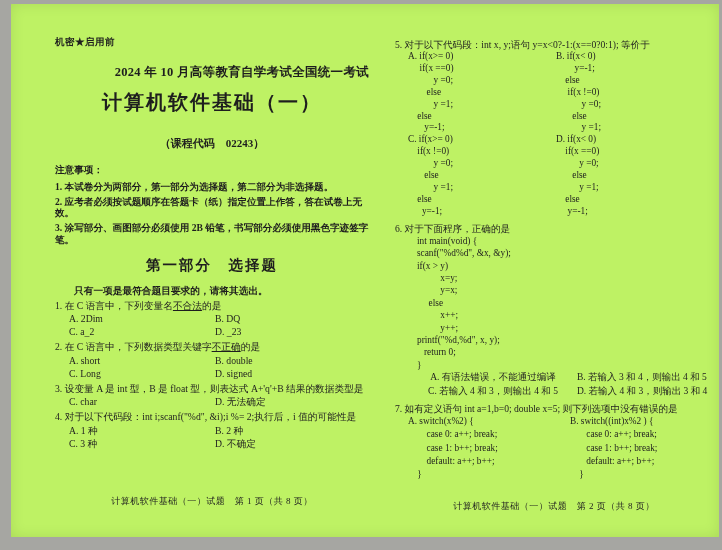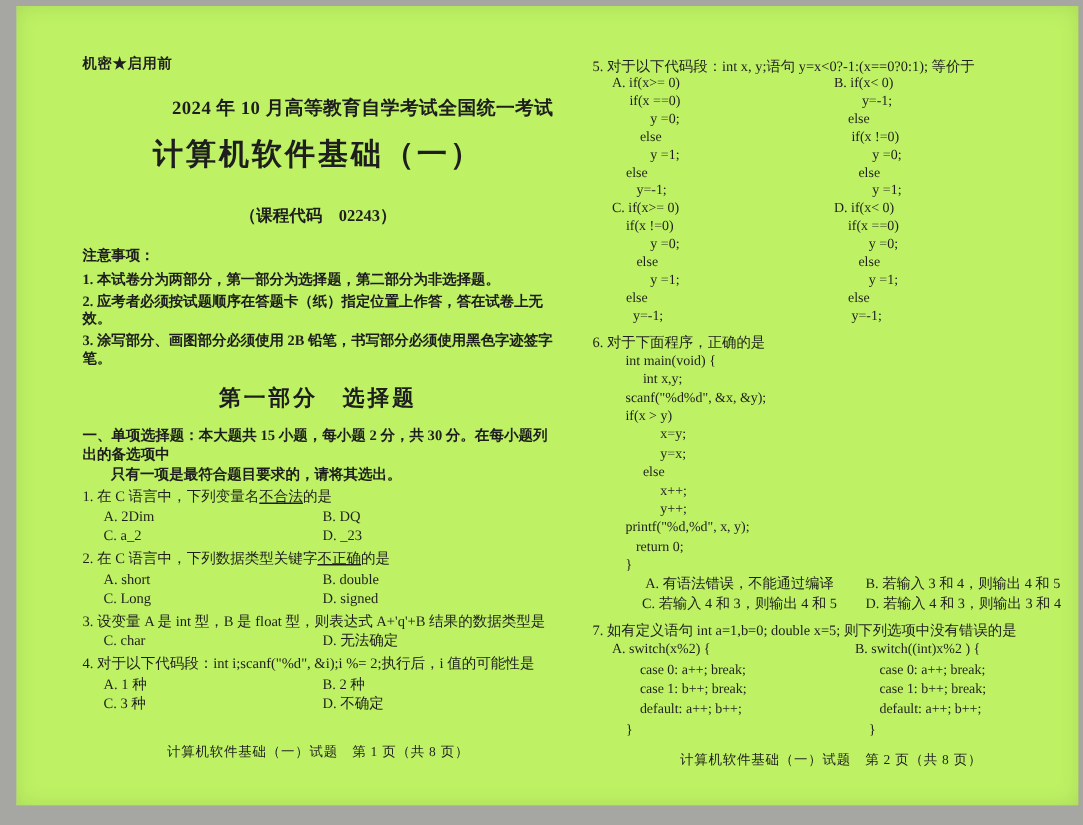--- a/index.html
+++ b/index.html
@@ -74,21 +74,20 @@
     <div class="notices">
       <div class="nt">注意事项：</div>
       <div class="ni">1. 本试卷分为两部分，第一部分为选择题，第二部分为非选择题。</div>
       <div class="ni">2. 应考者必须按试题顺序在答题卡（纸）指定位置上作答，答在试卷上无效。</div>
       <div class="ni">3. 涂写部分、画图部分必须使用 2B 铅笔，书写部分必须使用黑色字迹签字笔。</div>
     </div>
 
     <div class="part-heading">第一部分　选择题</div>
 
     <div class="intro">
-      <div>一、单项选择题：本大题共 15 小题，每小题 2 分，共 30 分。在每小题列出的备选项中</div>
       <div class="l2">只有一项是最符合题目要求的，请将其选出。</div>
     </div>
 
     <div class="q">
       <div class="stem"><span>1. 在 C 语言中，下列变量名</span><span class="emph">不合法</span><span>的是</span></div>
       <div class="optrow">
         <div class="opt">A. 2Dim</div>
         <div class="opt">B. DQ</div>
       </div>
       <div class="optrow">
@@ -173,21 +172,20 @@
           <div class="codeline">    else</div>
           <div class="codeline">     y=-1;</div>
         </div>
       </div>
     </div>
 
     <div class="qr" id="q6">
       <div class="stem">6. 对于下面程序，正确的是</div>
       <div>
         <div class="codeline">int main(void) {</div>
-        <div class="codeline">     int x,y;</div>
         <div class="codeline">scanf("%d%d", &amp;x, &amp;y);</div>
         <div class="codeline">if(x &gt; y)</div>
         <div class="codeline">          x=y;</div>
         <div class="codeline">          y=x;</div>
         <div class="codeline">     else</div>
         <div class="codeline">          x++;</div>
         <div class="codeline">          y++;</div>
         <div class="codeline">printf("%d,%d", x, y);</div>
         <div class="codeline">   return 0;</div>
         <div class="codeline">}</div>

